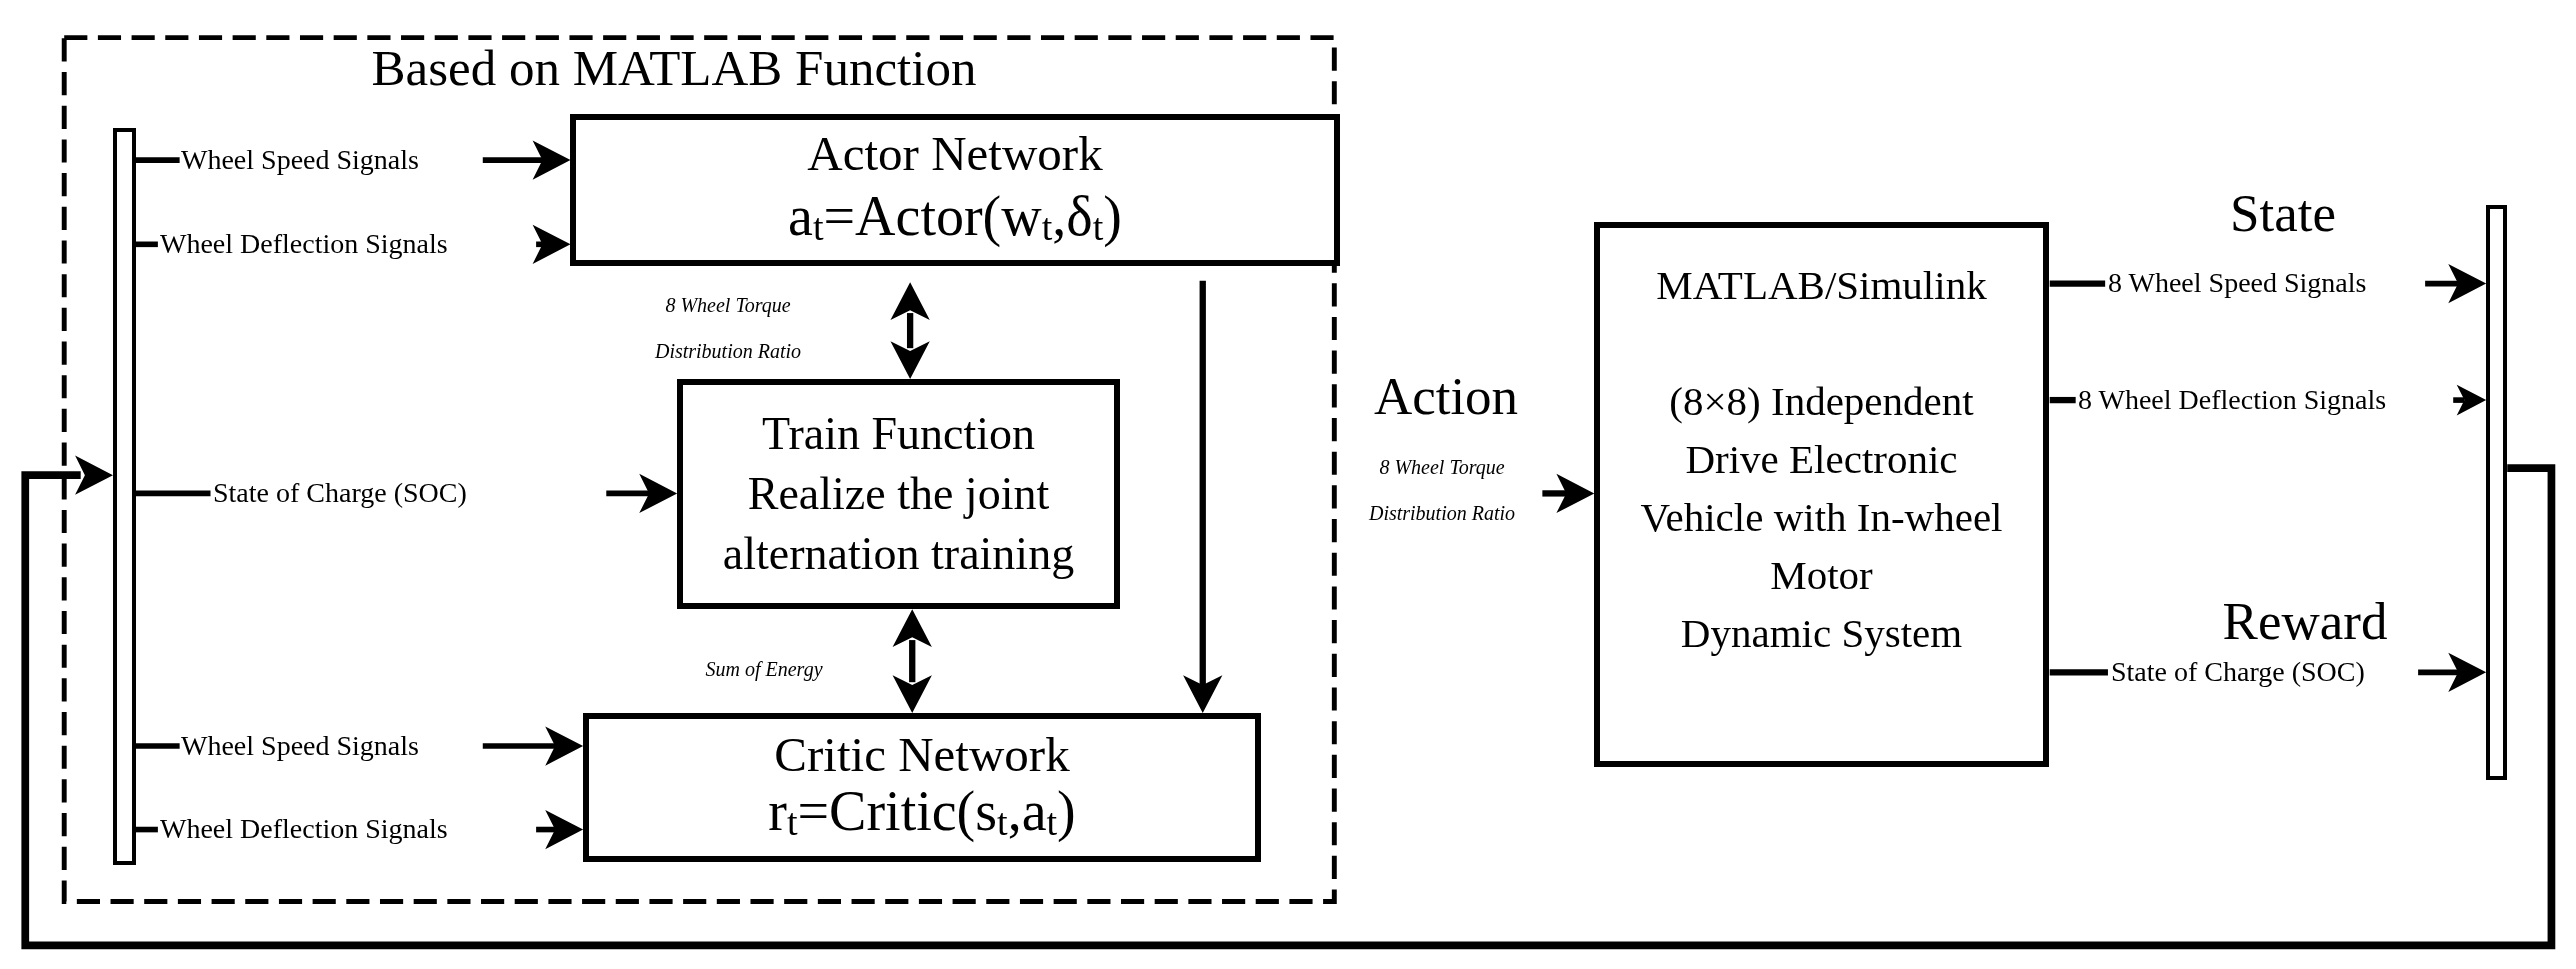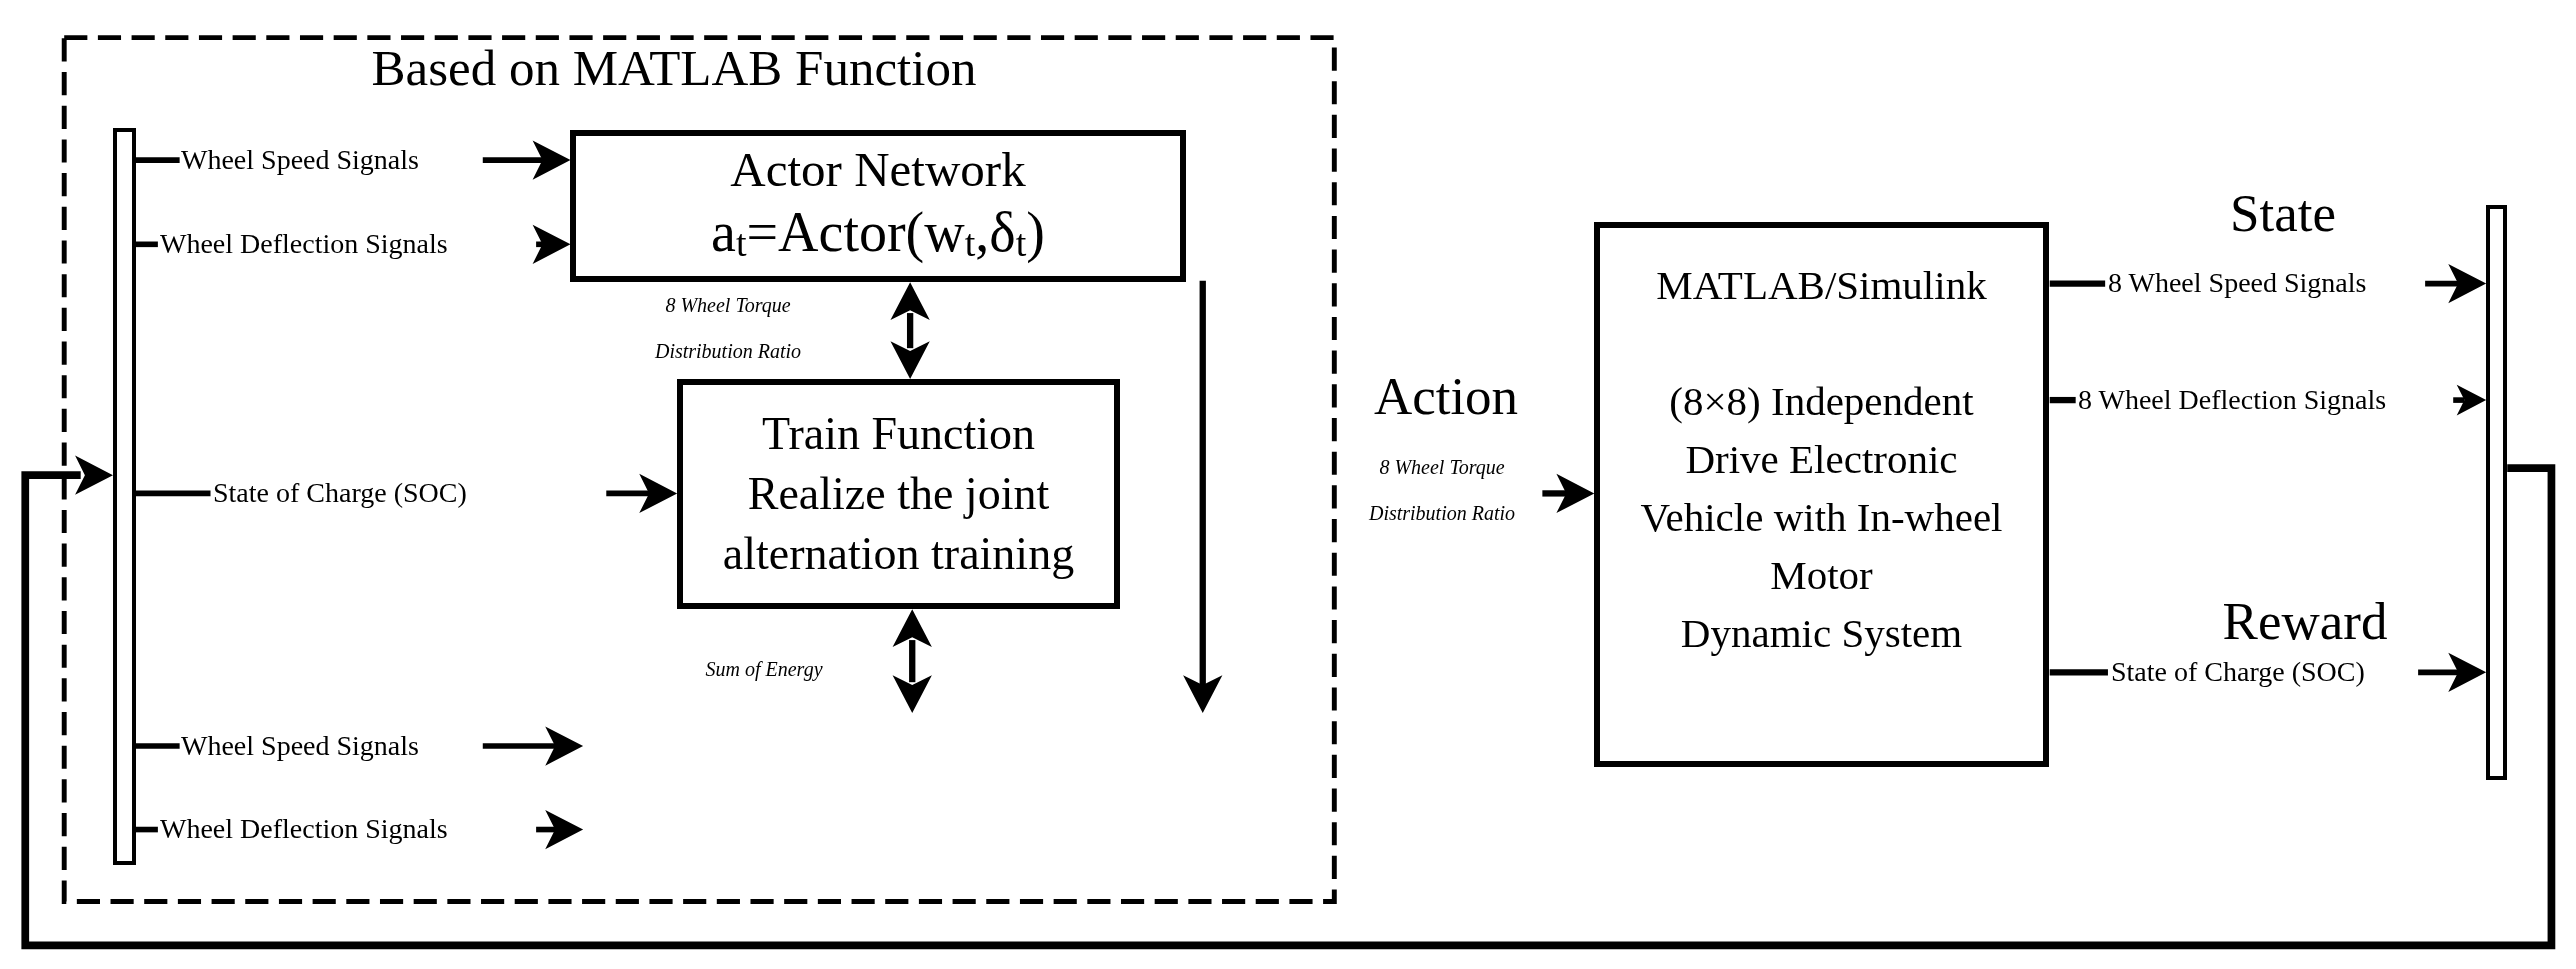--- a/index.html
+++ b/index.html
@@ -143,31 +143,35 @@
       <line x1="3446" y1="958" x2="3506" y2="958" stroke="#000000" stroke-width="8"></line>
       <polygon points="3543,958 3489,930 3503,958 3489,986"></polygon>
     </g>
   </svg>
 
   <div class="fig-title" style="left:674px;top:68px;">Based on MATLAB Function</div>
 
   <div class="iobar" style="left:113px;top:128px;width:22.5px;height:737px;"></div>
   <div class="iobar" style="left:2486px;top:205px;width:21px;height:575px;"></div>
 
-  <div class="box" style="left:570px;top:130px;width:616px;height:152px;">
+  <div class="box" style="left:570px;top:114px;width:770px;height:152px;">
     <div class="box-title">Actor Network</div>
     <div class="box-formula"><span>a</span><span class="sub">t</span><span>=Actor(w</span><span class="sub">t</span><span>,δ</span><span class="sub">t</span><span>)</span></div>
   </div>
 
   <div class="box" style="left:677px;top:379px;width:443px;height:230px;">
     <div class="train-line">Train Function</div>
     <div class="train-line">Realize the joint</div>
     <div class="train-line">alternation training</div>
   </div>
 
+  <div class="box" style="left:583px;top:713px;width:678px;height:149px;">
+    <div class="box-title" style="line-height:58px;">Critic Network</div>
+    <div class="box-formula" style="line-height:55px;"><span>r</span><span class="sub">t</span><span>=Critic(s</span><span class="sub">t</span><span>,a</span><span class="sub">t</span><span>)</span></div>
+  </div>
 
   <div class="box" style="left:1594px;top:222px;width:455px;height:545px;justify-content:flex-start;">
     <div class="sim-text" style="position:relative;top:28px;width:100%;">
       <div class="sim-line">MATLAB/Simulink</div>
       <div class="sim-line"></div>
       <div class="sim-line">(8×8) Independent</div>
       <div class="sim-line">Drive Electronic</div>
       <div class="sim-line">Vehicle with In-wheel</div>
       <div class="sim-line">Motor</div>
       <div class="sim-line">Dynamic System</div>

